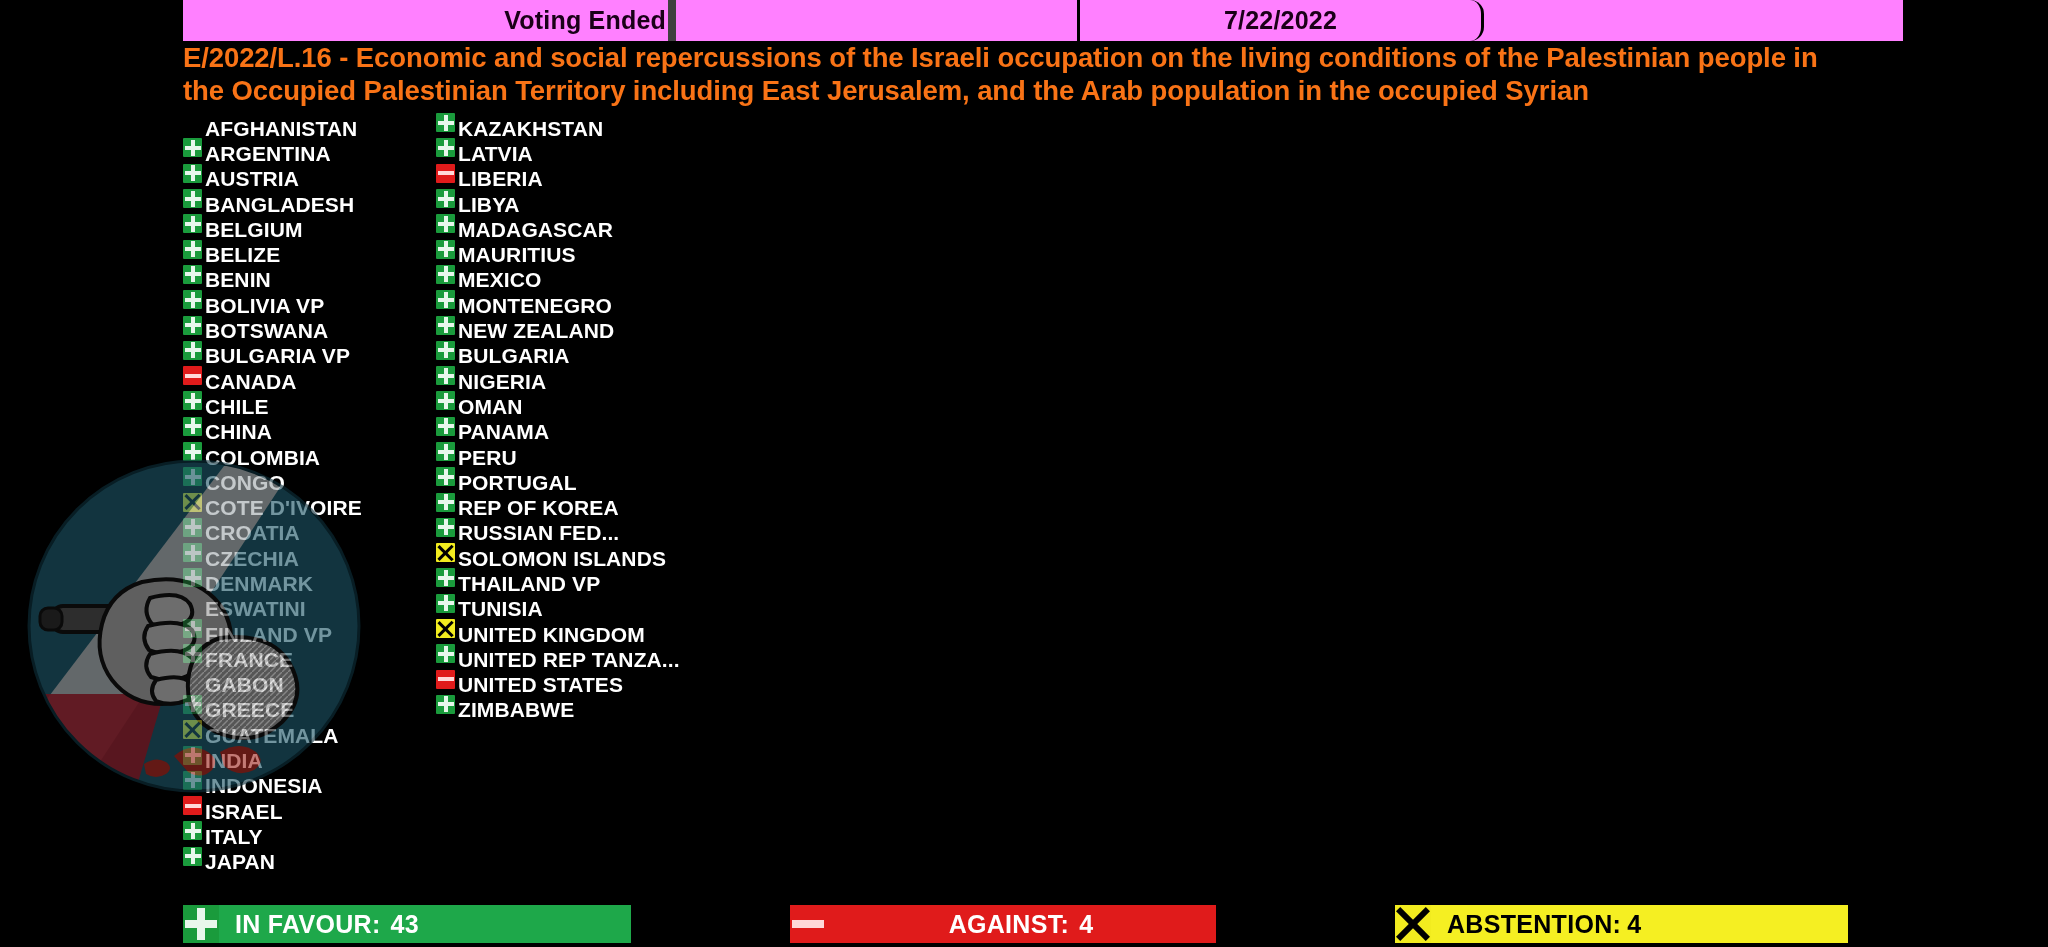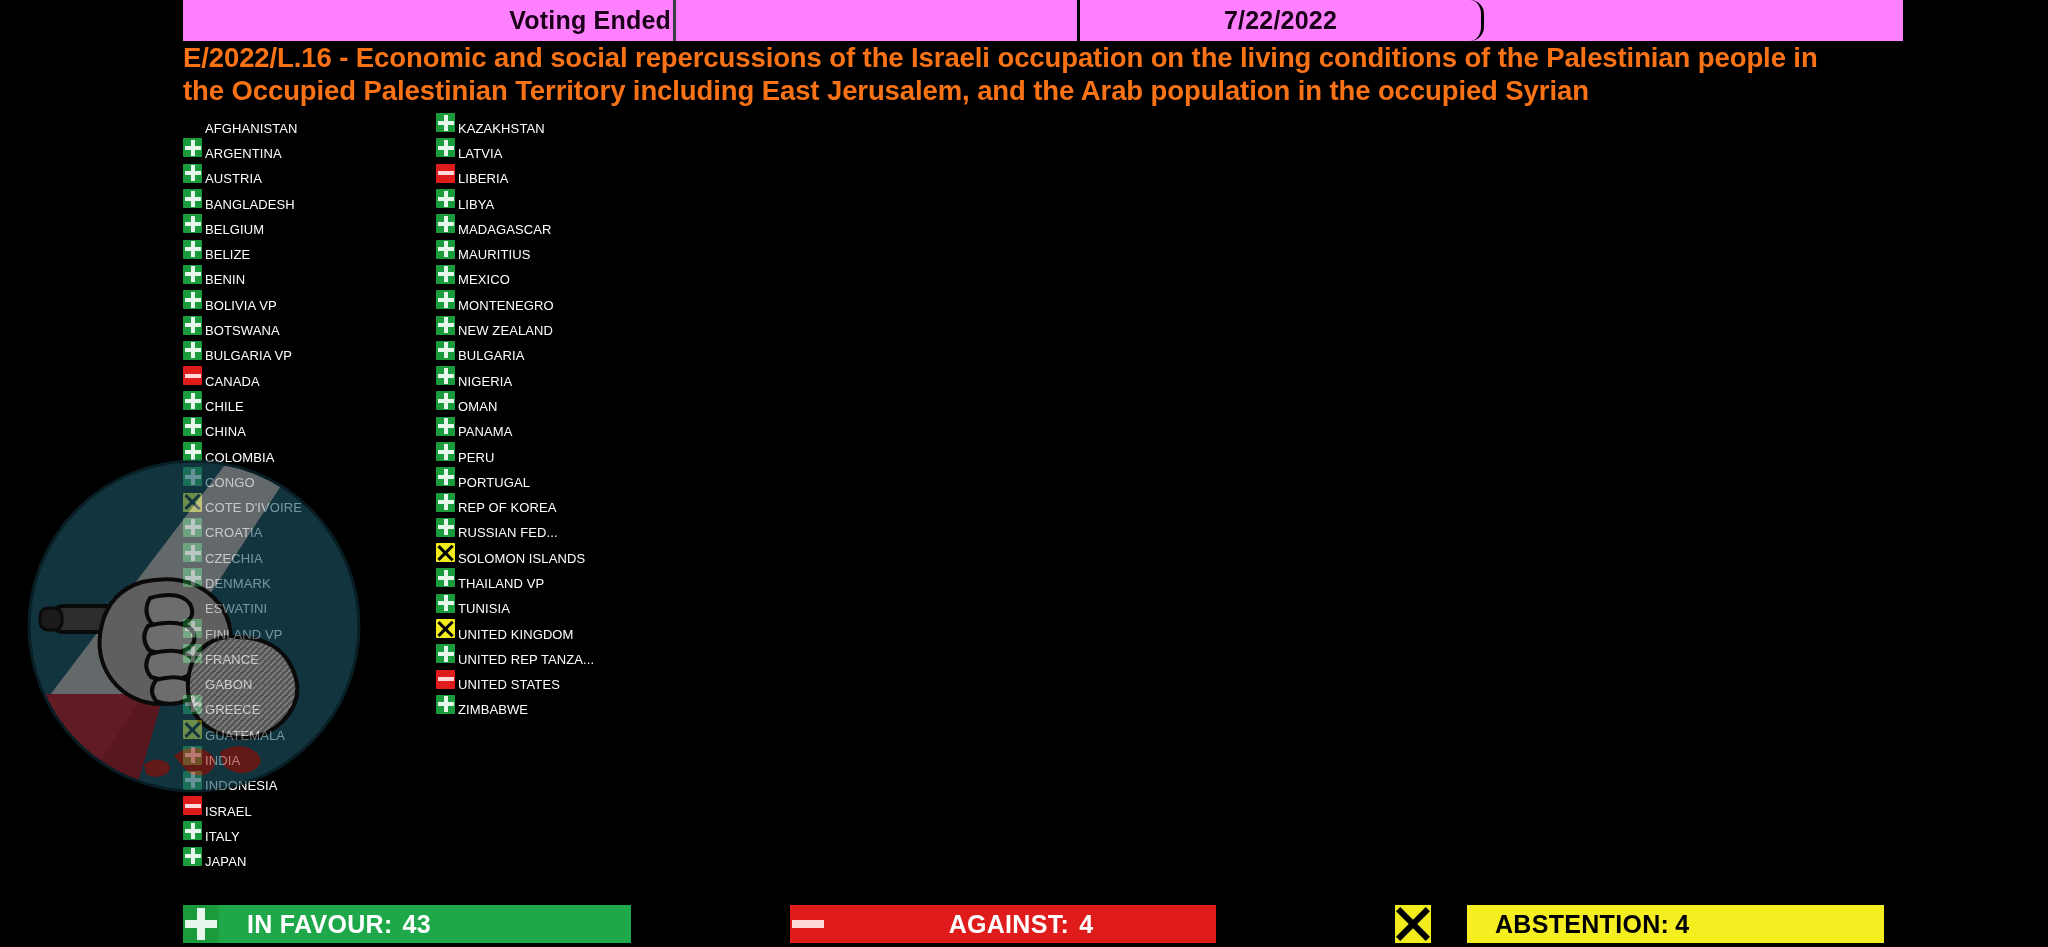--- a/index.html
+++ b/index.html
@@ -32,21 +32,21 @@
     height: 41px;
     color: #1a0018;
     font-size: 25px;
     font-weight: bold;
     letter-spacing: 0.2px;
   }
   #hdr-status {
     width: 493px;
     justify-content: flex-end;
     padding-right: 2px;
-    border-right: 3px solid #404040;
+    border-right: 8px solid #404040;
   }
   #hdr-blank {
     width: 404px;
     border-right: 3px solid #000;
   }
   #hdr-date {
     width: 404px;
     justify-content: center;
     border-right: 3px solid #000;
     border-radius: 14px;
@@ -119,22 +119,22 @@
   .vicon.abs::before, .vicon.abs::after {
     content: ""; position: absolute;
     left: 8px; top: -0.5px; width: 3.4px; height: 20px;
     background: #000;
   }
   .vicon.abs::before { transform: rotate(45deg); }
   .vicon.abs::after  { transform: rotate(-45deg); }
 
   .cname {
     color: #ffffff;
-    font-size: 13px;
-    font-weight: normal;
+    font-size: 21px;
+    font-weight: bold;
     letter-spacing: 0.1px;
     line-height: 20px;
     margin-top: 12px;
   }
   .row.noicon .cname { margin-left: 22px; }
 
   
   #watermark {
     position: absolute;
     left: 24px; top: 456px;
@@ -158,21 +158,21 @@
   .tally .ticon {
     width: 36px; height: 38px;
     flex: 0 0 36px;
     position: relative;
     box-sizing: border-box;
   }
   .tally .tbody {
     height: 38px;
     display: flex;
     align-items: center;
-    padding-left: 28px;
+    padding-left: 16px;
     font-size: 25px;
     font-weight: bold;
     letter-spacing: 0.3px;
     box-sizing: border-box;
   }
 
   
   #tally-favour { left: 183px; }
   #tally-favour .ticon { background: #1a9b3c; }
   #tally-favour .ticon::before, #tally-favour .ticon::after {
@@ -189,21 +189,21 @@
     content: ""; position: absolute;
     top: 15px; left: 2px; height: 8px; width: 32px;
     background: #ffd9d9;
   }
   #tally-against .tbody {
     width: 390px; background: #E01B1B; color: #ffffff;
     justify-content: center; padding-left: 0;
   }
 
   
-  #tally-abstention { left: 1395px; gap: 36px; }
+  #tally-abstention { left: 1395px; }
   #tally-abstention .ticon { background: #f2ec1f; }
   #tally-abstention .ticon::before, #tally-abstention .ticon::after {
     content: ""; position: absolute;
     left: 15px; top: -2px; width: 6px; height: 42px;
     background: #000;
   }
   #tally-abstention .ticon::before { transform: rotate(45deg); }
   #tally-abstention .ticon::after  { transform: rotate(-45deg); }
   #tally-abstention .tbody { width: 417px; background: #F5EF22; color: #000000; }
 </style>

